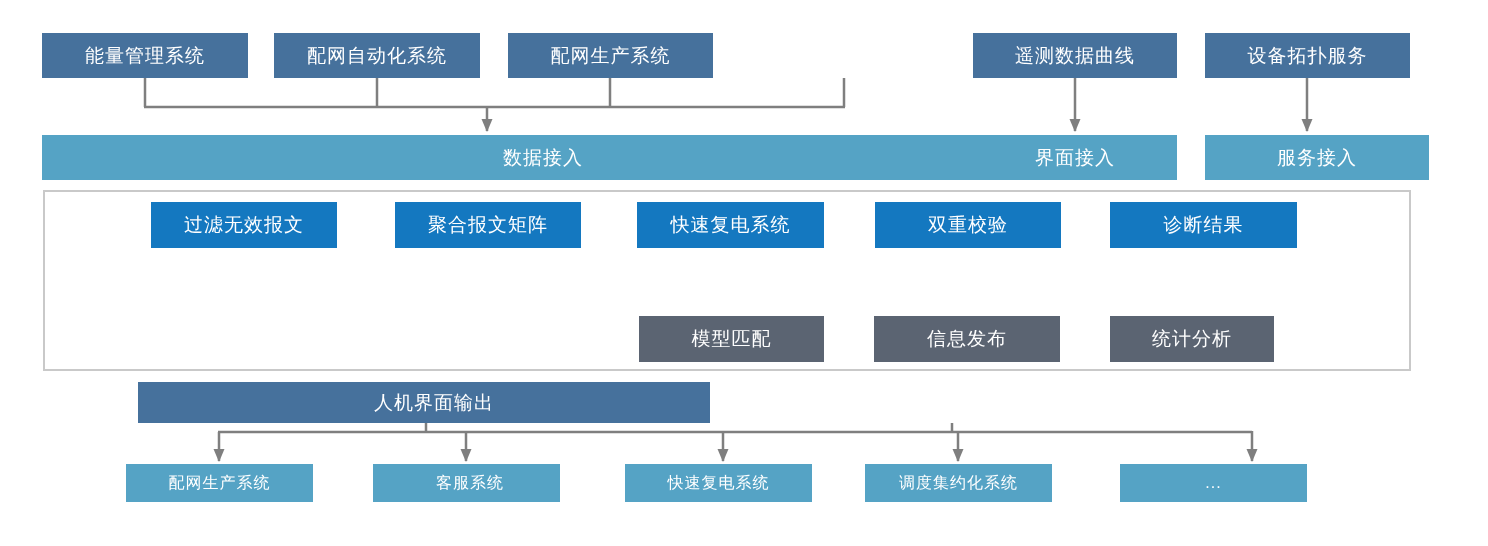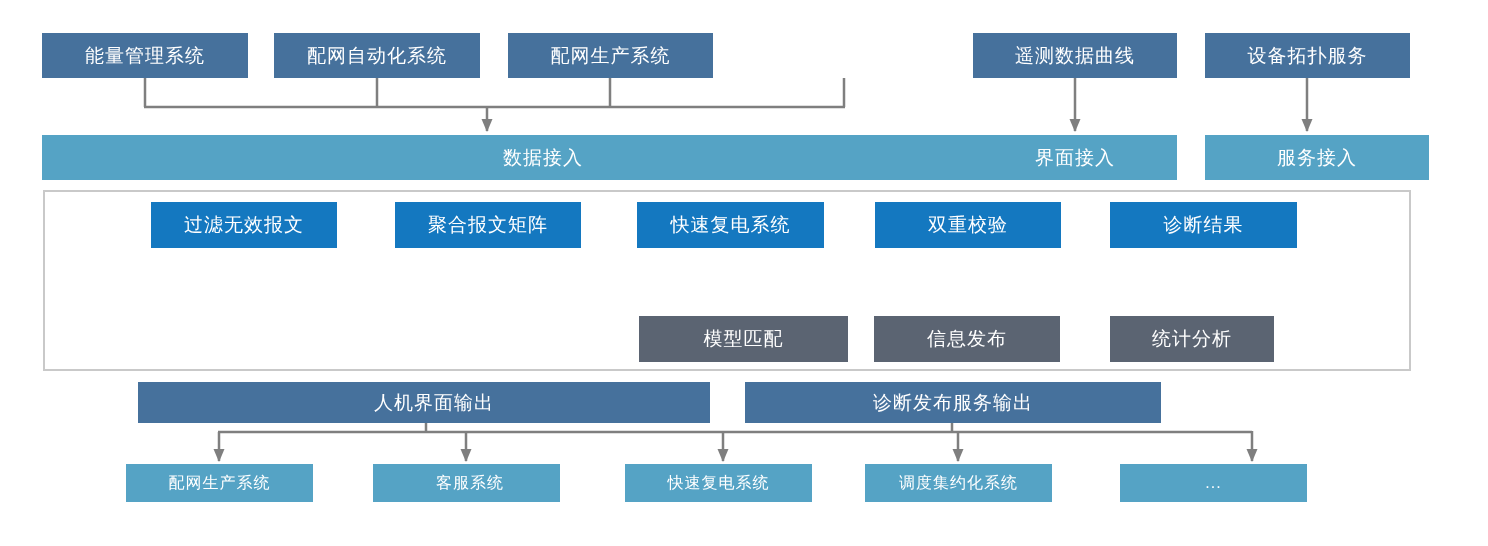--- a/index.html
+++ b/index.html
@@ -75,26 +75,25 @@
   <div class="box teal" style="left:1205px;top:135px;width:224px;height:45px;">服务接入</div>
 
   <div class="section"></div>
 
   <div class="box blue" style="left:151px;top:202px;width:186px;height:46px;">过滤无效报文</div>
   <div class="box blue" style="left:395px;top:202px;width:186px;height:46px;">聚合报文矩阵</div>
   <div class="box blue" style="left:637px;top:202px;width:187px;height:46px;">快速复电系统</div>
   <div class="box blue" style="left:875px;top:202px;width:186px;height:46px;">双重校验</div>
   <div class="box blue" style="left:1110px;top:202px;width:187px;height:46px;">诊断结果</div>
 
-  <div class="box gray" style="left:639px;top:316px;width:209px;height:46px;">模型匹配</div>
+  <div class="box gray" style="left:639px;top:316px;width:185px;height:46px;">模型匹配</div>
   <div class="box gray" style="left:874px;top:316px;width:186px;height:46px;">信息发布</div>
   <div class="box gray" style="left:1110px;top:316px;width:164px;height:46px;">统计分析</div>
 
   <div class="box dark" style="left:138px;top:382px;width:572px;height:41px;padding-left:20px;">人机界面输出</div>
-  <div class="box dark" style="left:745px;top:382px;width:416px;height:41px;">诊断发布服务输出</div>
 
   <div class="box teal small" style="left:126px;top:464px;width:187px;height:38px;">配网生产系统</div>
   <div class="box teal small" style="left:373px;top:464px;width:187px;height:38px;padding-left:7px;">客服系统</div>
   <div class="box teal small" style="left:625px;top:464px;width:187px;height:38px;">快速复电系统</div>
   <div class="box teal small" style="left:865px;top:464px;width:187px;height:38px;">调度集约化系统</div>
   <div class="box teal small" style="left:1120px;top:464px;width:187px;height:38px;">...</div>
 
 </div>
 
 </body></html>

